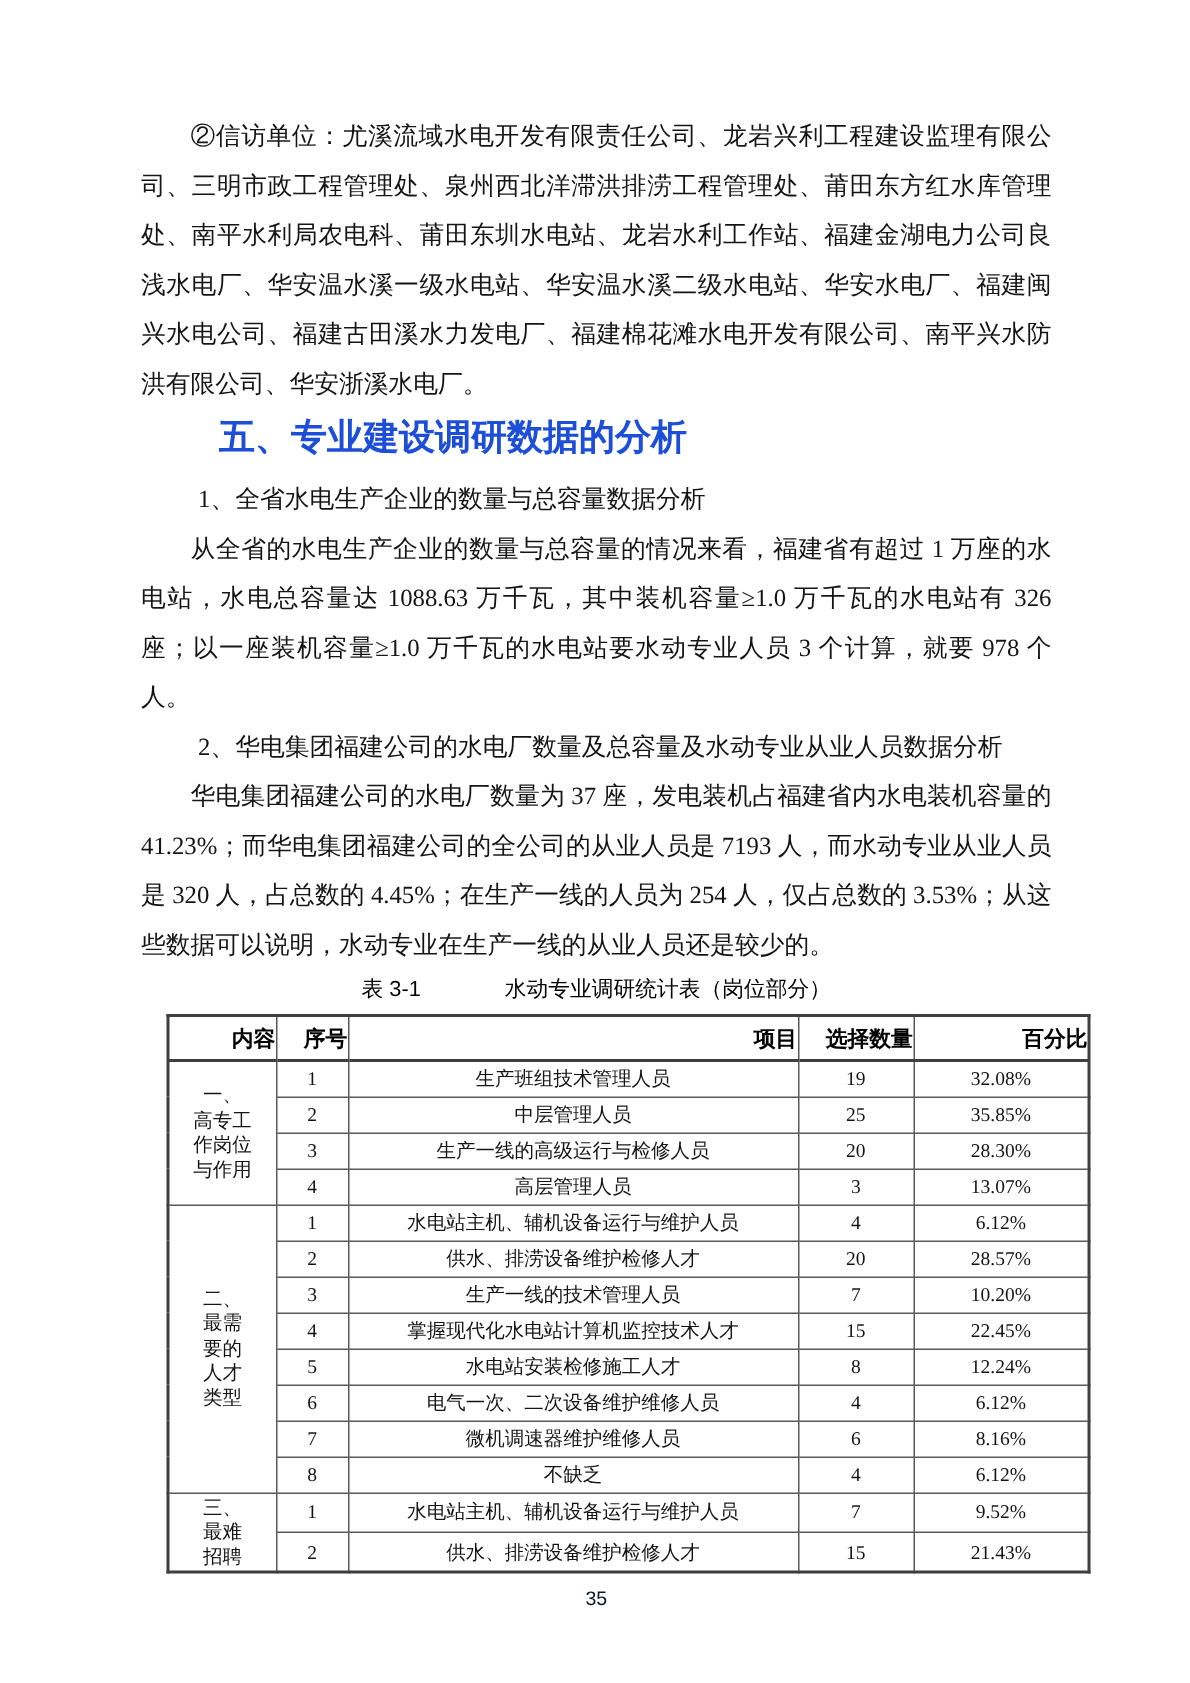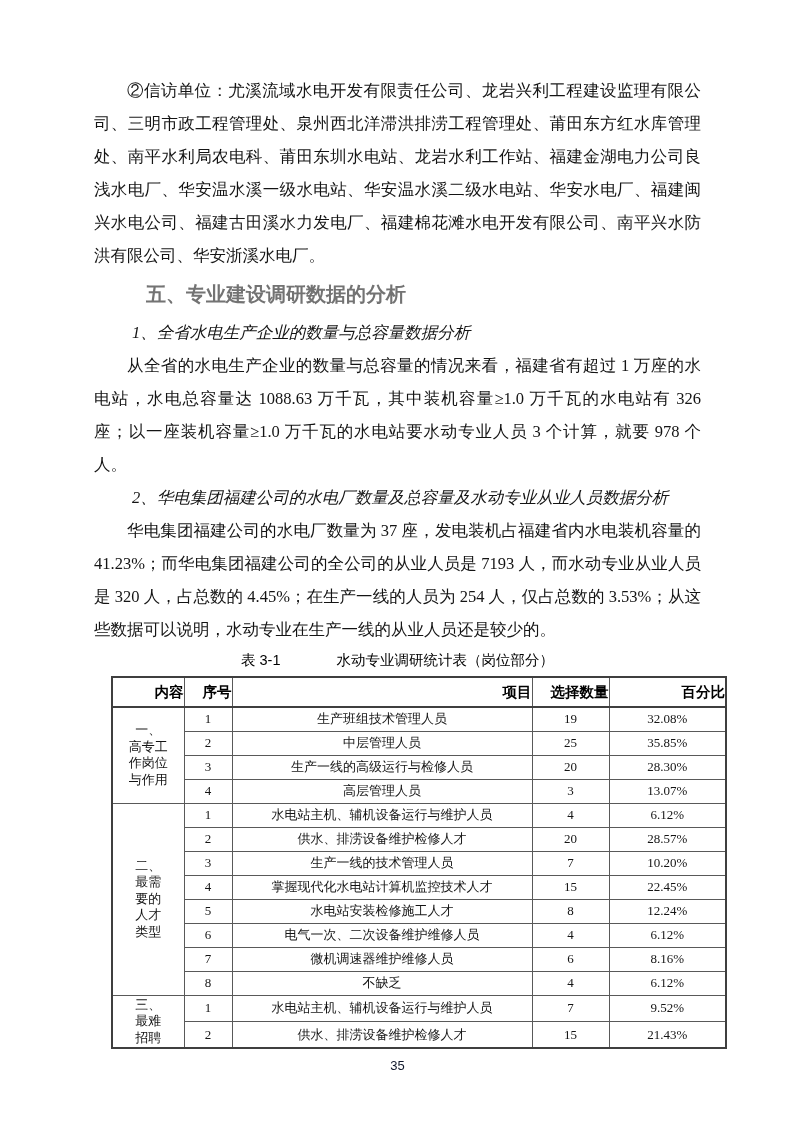--- a/index.html
+++ b/index.html
@@ -14,33 +14,32 @@
     color: #141414;
     overflow: hidden;
   }
   .body-par {
     font-size: 16.5px;
     line-height: 33px;
     text-align: justify;
     text-indent: 33px;
   }
   .heading {
-    font-family: Liberation Sans, sans-serif;
+    font-family: Liberation Mono, monospace;
     font-weight: bold;
-    font-size: 20px;
+    font-size: 24px;
     line-height: 44px;
     padding-left: 52px;
-    color: #737373;
+    color: #1d4ed8;
   }
   .sub-item {
     font-size: 16.5px;
     line-height: 33px;
     text-indent: 38px;
     text-align: justify;
-    font-style: italic;
   }
   .table-caption {
     display: flex;
     justify-content: center;
     gap: 56px;
     font-family: "Liberation Sans", "DejaVu Sans", sans-serif;
     font-weight: normal;
     font-size: 14.5px;
     line-height: 22px;
     margin-top: 3px;

